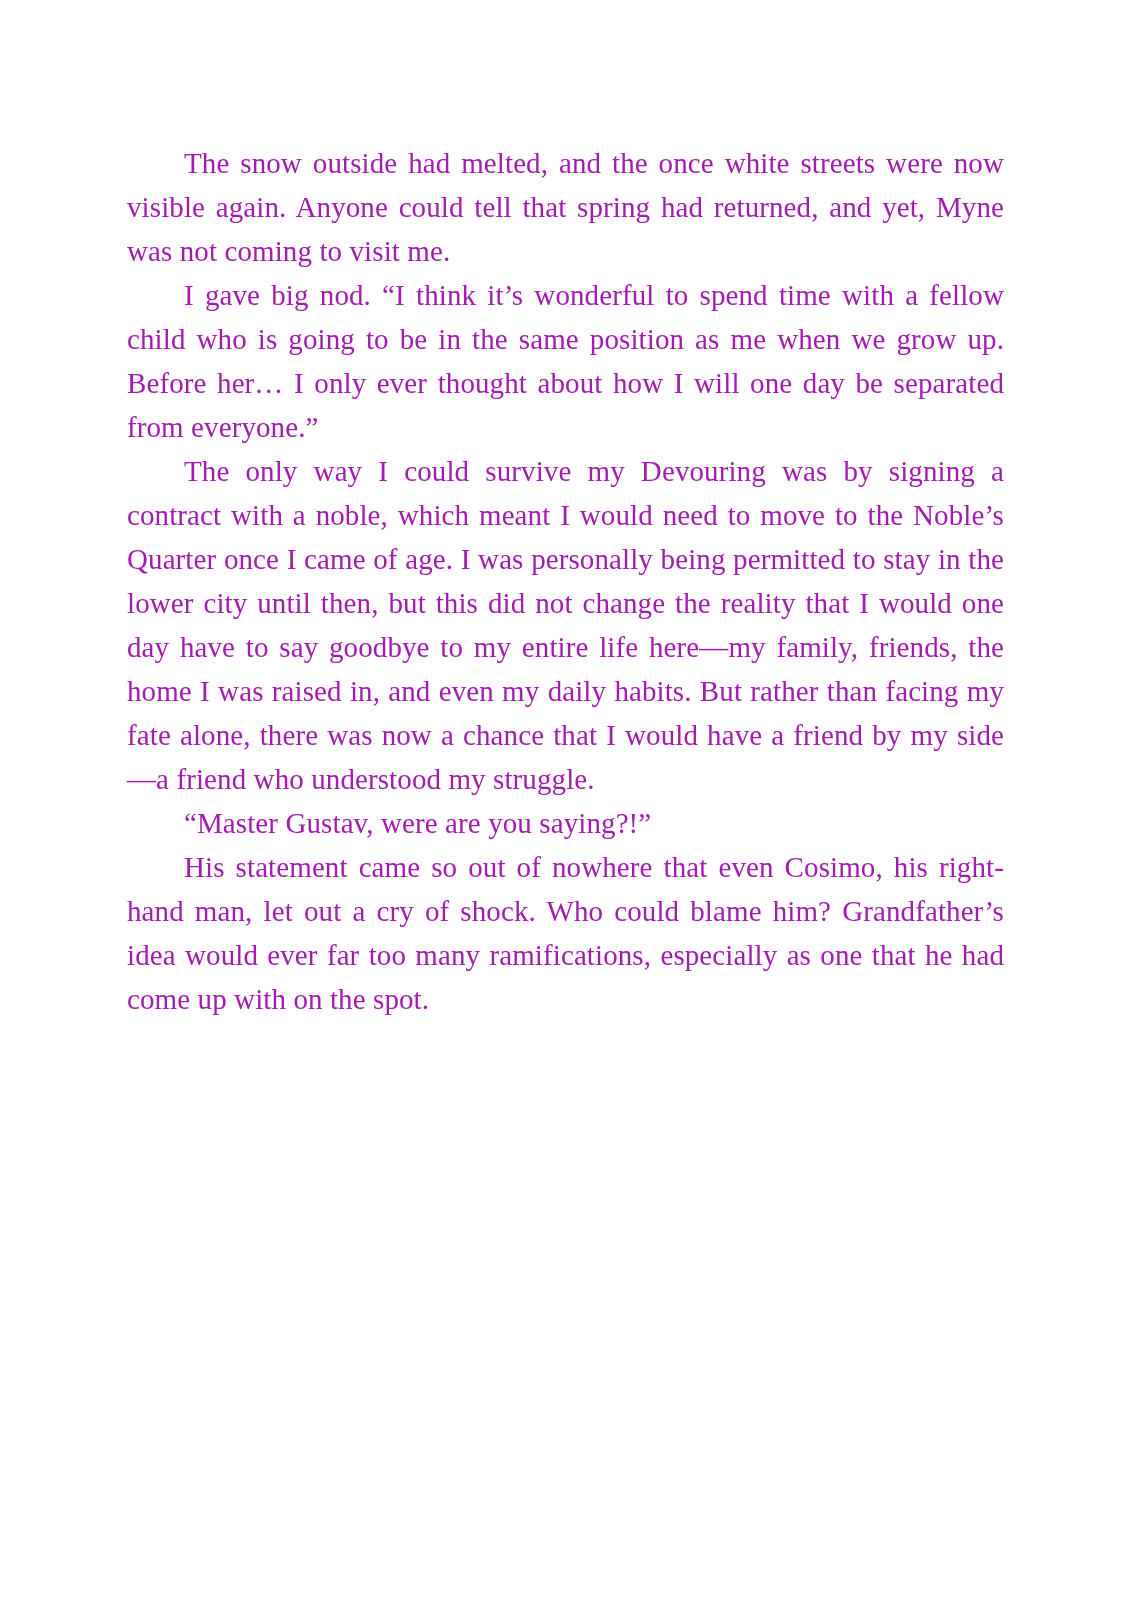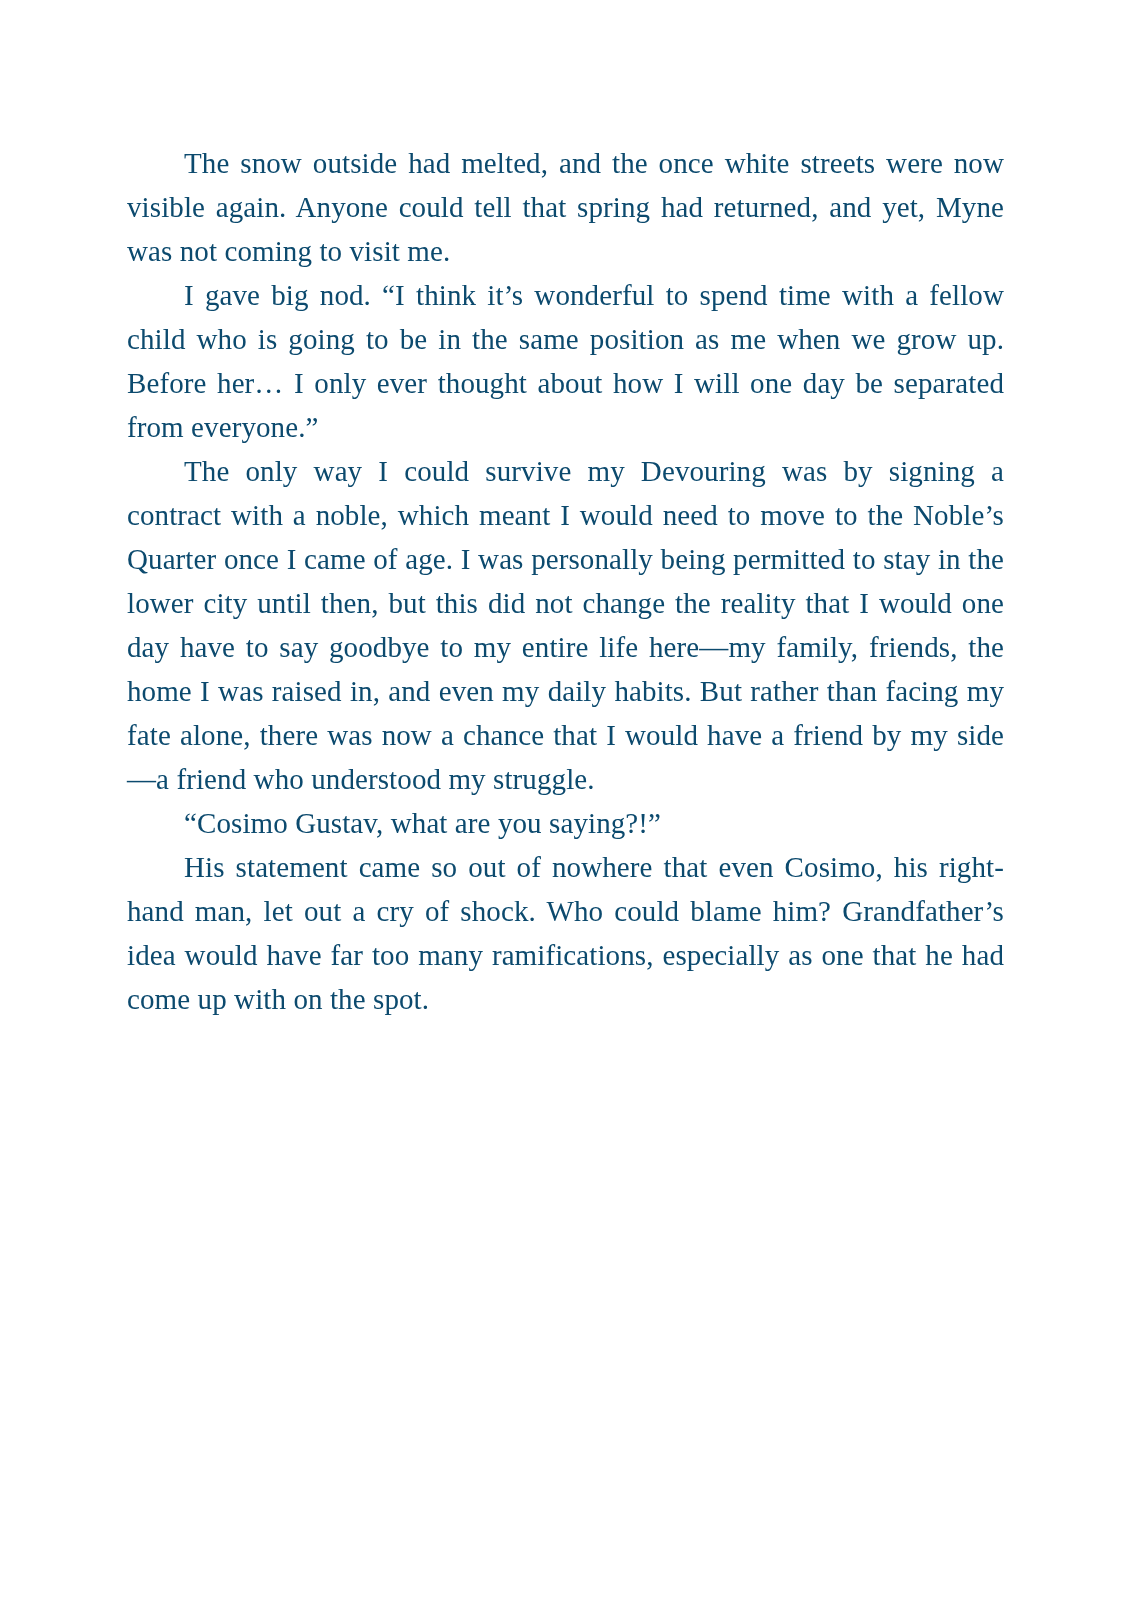--- a/index.html
+++ b/index.html
@@ -14,34 +14,34 @@
     margin: 0 auto;
     background: #ffffff;
     box-sizing: border-box;
     padding: 141px 122px 0 127px;
     overflow: hidden;
   }
   .text-block {
     font-family: "Liberation Serif", "DejaVu Serif", serif;
     font-size: 29px;
     line-height: 44px;
-    color: #0c4a6e;
+    color: #a21caf;
     text-align: justify;
     letter-spacing: 0.1px;
   }
   .text-block p {
     margin: 0;
     padding: 0;
     text-indent: 57px;
   }
 </style>
 </head>
 <body>
 
 <main class="page">
   <div class="text-block">
     <p>The snow outside had melted, and the once white streets were now visible again. Anyone could tell that spring had returned, and yet, Myne was not coming to visit me.</p>
     <p>I gave big nod. “I think it’s wonderful to spend time with a fellow child who is going to be in the same position as me when we grow up. Before her… I only ever thought about how I will one day be separated from everyone.”</p>
     <p>The only way I could survive my Devouring was by signing a contract with a noble, which meant I would need to move to the Noble’s Quarter once I came of age. I was personally being permitted to stay in the lower city until then, but this did not change the reality that I would one day have to say goodbye to my entire life here—my family, friends, the home I was raised in, and even my daily habits. But rather than facing my fate alone, there was now a chance that I would have a friend by my side—a friend who understood my struggle.</p>
-    <p>“Cosimo Gustav, what are you saying?!”</p>
-    <p>His statement came so out of nowhere that even Cosimo, his right-hand man, let out a cry of shock. Who could blame him? Grandfather’s idea would have far too many ramifications, especially as one that he had come up with on the spot.</p>
+    <p>“Master Gustav, were are you saying?!”</p>
+    <p>His statement came so out of nowhere that even Cosimo, his right-hand man, let out a cry of shock. Who could blame him? Grandfather’s idea would ever far too many ramifications, especially as one that he had come up with on the spot.</p>
   </div>
 </main>
 
 </body></html>

